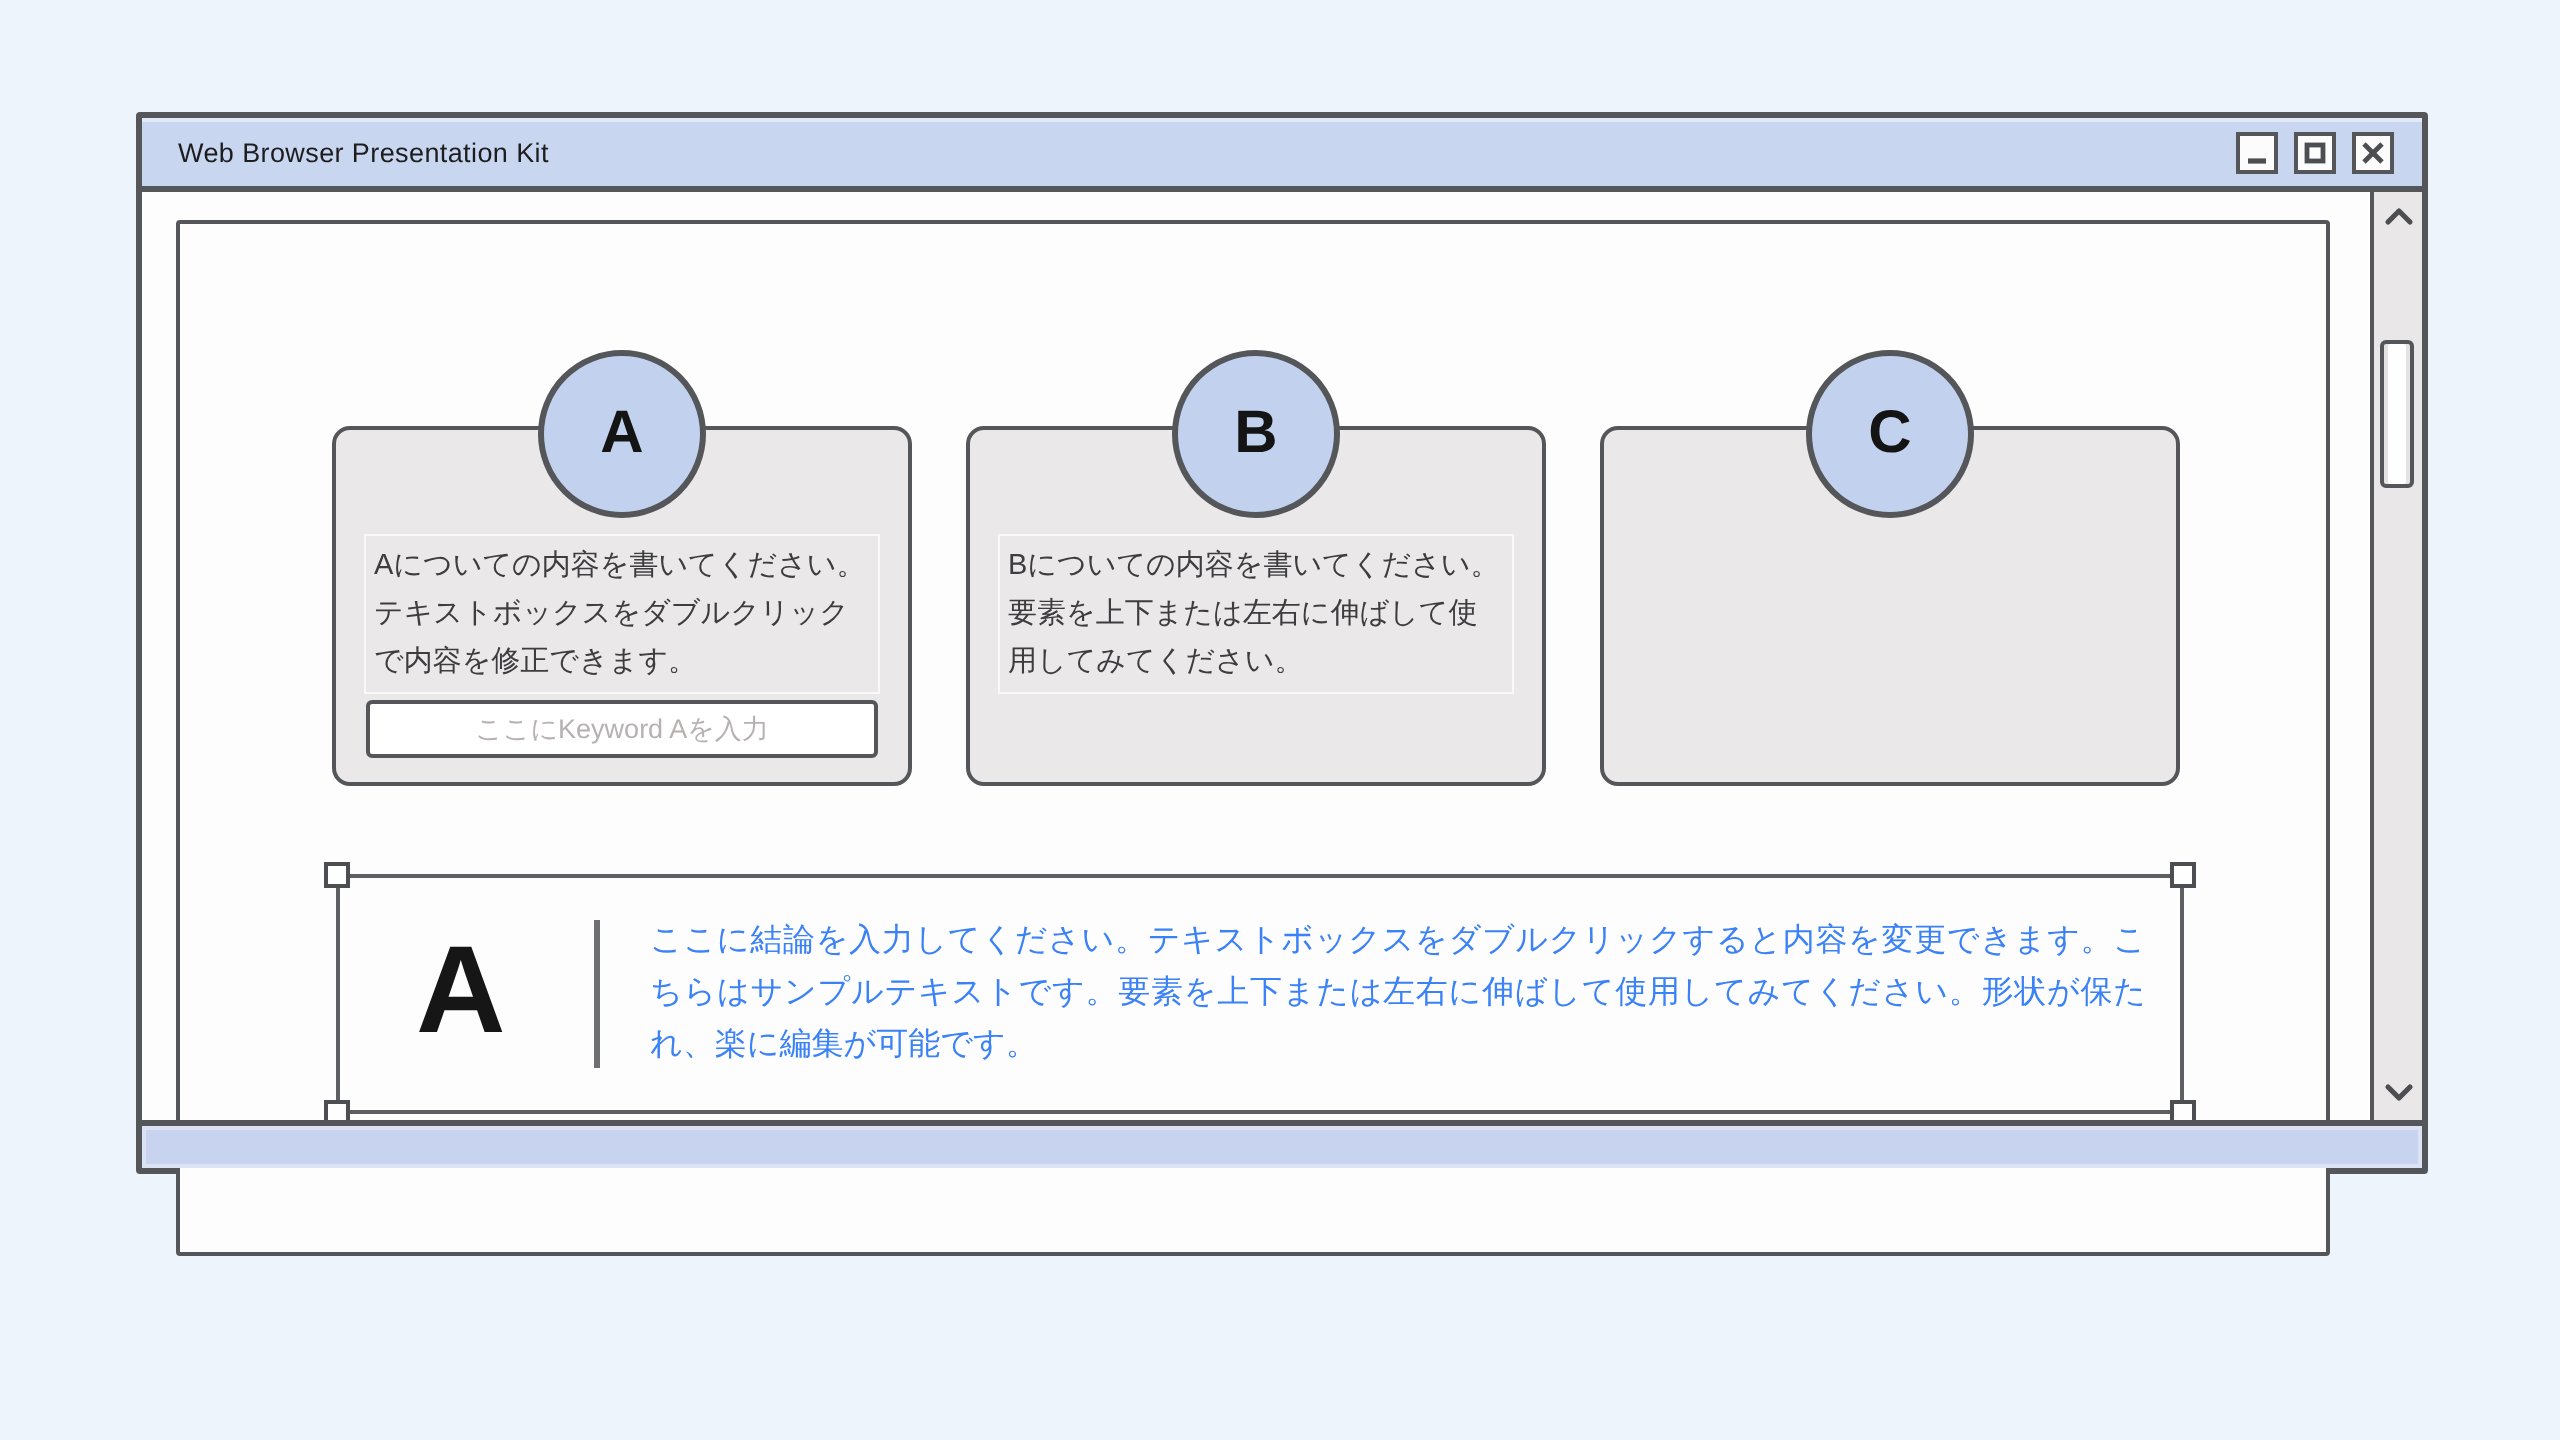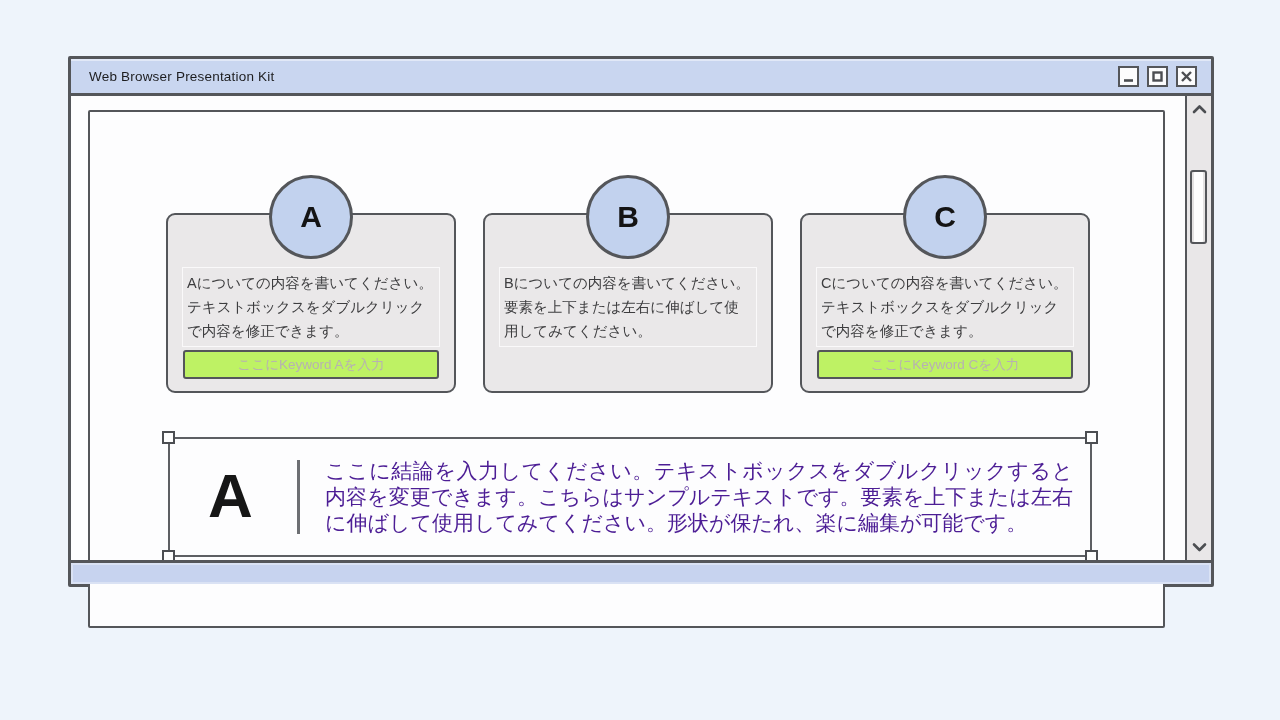--- a/index.html
+++ b/index.html
@@ -125,21 +125,21 @@
     line-height: 24px;
     color: #3d3d3f;
     text-align: left;
     padding: 0 4px;
   }
 
   .card-input {
     position: absolute;
     left: 15px; right: 15px; bottom: 12px;
     height: 29px;
-    background: #bef264;
+    background: #ffffff;
     border: 2px solid #54565a;
     border-radius: 3px;
     text-align: center;
     font-size: 13.5px;
     color: #3d3d3f;
     font-family: "Liberation Sans", "DejaVu Sans", sans-serif;
     outline: none;
   }
   .card-input::placeholder { color: #b7b1b2; opacity: 1; }
 
@@ -175,23 +175,23 @@
     position: absolute;
     left: 127px; top: 21px; bottom: 21px;
     width: 3px;
     background: #6d6f73;
   }
   .conclusion-text {
     position: absolute;
     left: 155px; top: 50%;
     transform: translateY(-50%);
     width: 748px;
-    font-size: 21px;
+    font-size: 16px;
     line-height: 26px;
-    color: #4c1d95;
+    color: #3b82f6;
     text-align: justify;
   }
 </style>
 </head>
 <body>
 
 <div class="window">
 
   <div class="titlebar">
     <div class="titlebar-title">Web Browser Presentation Kit</div>
@@ -235,22 +235,20 @@
       <div class="card-badge">
         <span>B</span>
       </div>
       <div class="card-body">Bについての内容を書いてください。要素を上下または左右に伸ばして使用してみてください。</div>
     </div>
 
     <div class="card c2">
       <div class="card-badge">
         <span>C</span>
       </div>
-      <div class="card-body">Cについての内容を書いてください。テキストボックスをダブルクリックで内容を修正できます。</div>
-      <input class="card-input" type="text" placeholder="ここにKeyword Cを入力" style="">
     </div>
 
     <div class="conclusion">
       <div class="handle tl"></div>
       <div class="handle tr"></div>
       <div class="handle bl"></div>
       <div class="handle br"></div>
       <div class="conclusion-letter">A</div>
       <div class="conclusion-divider"></div>
       <div class="conclusion-text">ここに結論を入力してください。テキストボックスをダブルクリックすると内容を変更できます。こちらはサンプルテキストです。要素を上下または左右に伸ばして使用してみてください。形状が保たれ、楽に編集が可能です。</div>

